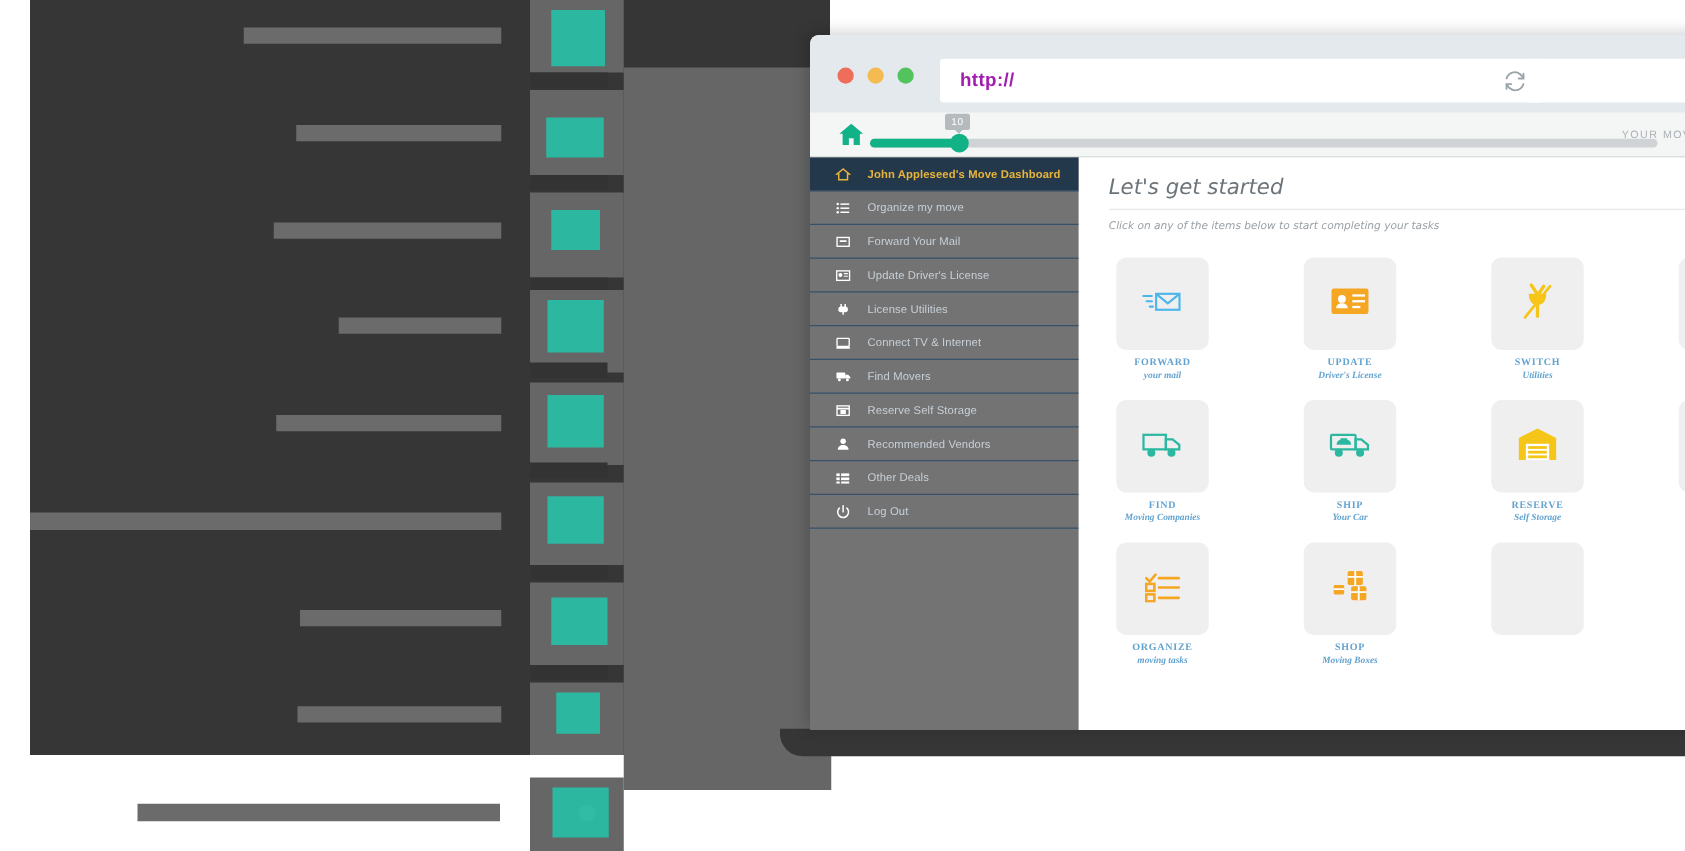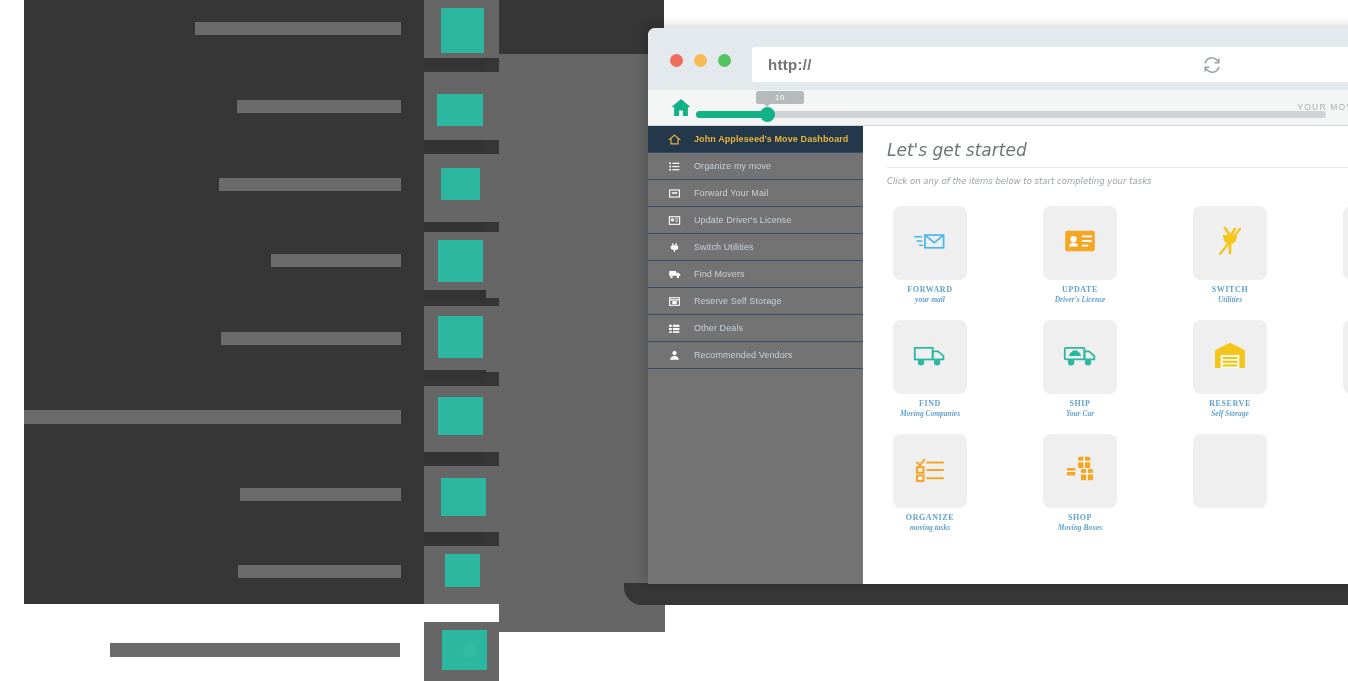--- a/index.html
+++ b/index.html
@@ -35,21 +35,21 @@
   .dot { width: 13px; height: 13px; border-radius: 50%; }
   .dot.red { background: #ef6e5b; }
   .dot.amber { background: #f5bb52; }
   .dot.green { background: #53c45d; }
   #urlbar {
     position: absolute; left: 104px; top: 19px;
     width: 482px; height: 35px; background: #fff; border-radius: 3px;
     display: flex; align-items: center;
   }
   #urlbar .url-text {
-    margin-left: 16px; color: #737373; font-size: 15px; font-weight: bold;
+    margin-left: 16px; color: #a21caf; font-size: 15px; font-weight: bold;
     letter-spacing: .3px;
   }
   #reload-icon { position: absolute; right: 13px; top: 9px; }
   #urlbar2 {
     position: absolute; left: 572px; top: 19px;
     width: 220px; height: 35px; background: #fff; border-radius: 3px;
   }
 
   
   #app-header {
@@ -64,21 +64,21 @@
   #progress-fill {
     position: absolute; left: 0; top: 0; width: 72px; height: 7px;
     background: #12b287; border-radius: 4px;
   }
   #progress-knob {
     position: absolute; left: 112px; top: 17px; width: 15px; height: 15px;
     background: #12b287; border-radius: 50%;
   }
   #progress-badge {
     position: absolute; left: 108px; top: 1px;
-    background: #b5babd; color: #fff; font-size: 8px; padding: 2px 19px;
+    background: #b5babd; color: #fff; font-size: 8px; padding: 2px 5px;
     border-radius: 2px; letter-spacing: .5px;
   }
   #progress-badge::after {
     content: ""; position: absolute; left: 7px; bottom: -3px;
     border-left: 4px solid transparent; border-right: 4px solid transparent;
     border-top: 4px solid #b5babd;
   }
   #moving-day-label {
     position: absolute; right: 12px; top: 12px;
     font-size: 8.5px; color: #a9b0b4; letter-spacing: 1.2px;
@@ -282,23 +282,32 @@
         </div>
 
         <div class="nav-item">
           <span class="nav-icon">
             <svg width="13" height="13" viewBox="0 0 24 24" fill="none" stroke="#ffffff" stroke-width="2.2">
               <path d="M9 4v5M15 4v5"></path>
                 <rect x="6" y="9" width="12" height="6" rx="3" fill="#ffffff"></rect>
               <path d="M12 15v5"></path>
             </svg>
           </span>
-          <span>Switch Utilities</span>
-        </div>
-
+          <span>License Utilities</span>
+        </div>
+
+        <div class="nav-item">
+          <span class="nav-icon">
+            <svg width="13" height="13" viewBox="0 0 24 24" fill="none" stroke="#ffffff" stroke-width="2">
+              <rect x="3" y="5" width="18" height="12" rx="1"></rect>
+                <path d="M2 19h20" stroke-width="2.4"></path>
+            </svg>
+          </span>
+          <span>Connect TV &amp; Internet</span>
+        </div>
 
         <div class="nav-item">
           <span class="nav-icon">
             <svg width="14" height="14" viewBox="0 0 24 24" fill="#ffffff">
               <rect x="2" y="7" width="12" height="8" rx="1"></rect>
               <path d="M14 10h4l3 3v2h-7z"></path>
                 <circle cx="6" cy="17" r="2"></circle>
                 <circle cx="17" cy="17" r="2"></circle>
             </svg>
           </span>
@@ -308,46 +317,55 @@
 
         <div class="nav-item">
           <span class="nav-icon">
             <svg width="13" height="13" viewBox="0 0 24 24" fill="none" stroke="#ffffff" stroke-width="2">
               <rect x="3" y="5" width="18" height="14"></rect>
                 <path d="M3 9h18" stroke-width="2.4"></path>
               <rect x="9" y="12" width="6" height="4" fill="#ffffff"></rect>
             </svg>
           </span>
           <span>Reserve Self Storage</span>
+        </div>
+
+        <div class="nav-item">
+          <span class="nav-icon">
+            <svg width="13" height="13" viewBox="0 0 24 24" fill="#ffffff">
+              <circle cx="12" cy="7.5" r="4"></circle>
+                <path d="M4 20c0-4.5 3.6-7 8-7s8 2.5 8 7z"></path>
+            </svg>
+          </span>
+          <span>Recommended Vendors</span>
         </div>
 
         <div class="nav-item">
           <span class="nav-icon">
             <svg width="13" height="13" viewBox="0 0 24 24" fill="#ffffff">
               <rect x="2" y="5" width="5" height="4"></rect>
                 <rect x="9" y="5" width="12" height="4"></rect>
               <rect x="2" y="11" width="5" height="4"></rect>
                 <rect x="9" y="11" width="12" height="4"></rect>
               <rect x="2" y="17" width="5" height="3"></rect>
                 <rect x="9" y="17" width="12" height="3"></rect>
             </svg>
           </span>
           <span>Other Deals</span>
         </div>
 
         <div class="nav-item">
           <span class="nav-icon">
-            <svg width="13" height="13" viewBox="0 0 24 24" fill="#ffffff">
-              <circle cx="12" cy="7.5" r="4"></circle>
-                <path d="M4 20c0-4.5 3.6-7 8-7s8 2.5 8 7z"></path>
-            </svg>
-          </span>
-          <span>Recommended Vendors</span>
-        </div>
-
+            <svg width="13" height="13" viewBox="0 0 24 24" fill="none" stroke="#ffffff" stroke-width="2.2" stroke-linecap="round">
+              <path d="M12 3v9"></path>
+                <path d="M6.5 6.5a8 8 0 1 0 11 0"></path>
+            </svg>
+          </span>
+          <span>Log Out</span>
+        </div>
       </nav>
 
       <section id="main">
         <h1 id="page-title">Let's get started</h1>
         <div id="title-rule"></div>
         <div id="page-sub">Click on any of the items below to start completing your tasks</div>
 
         <div id="card-grid">
 
           <div class="card-cell">

